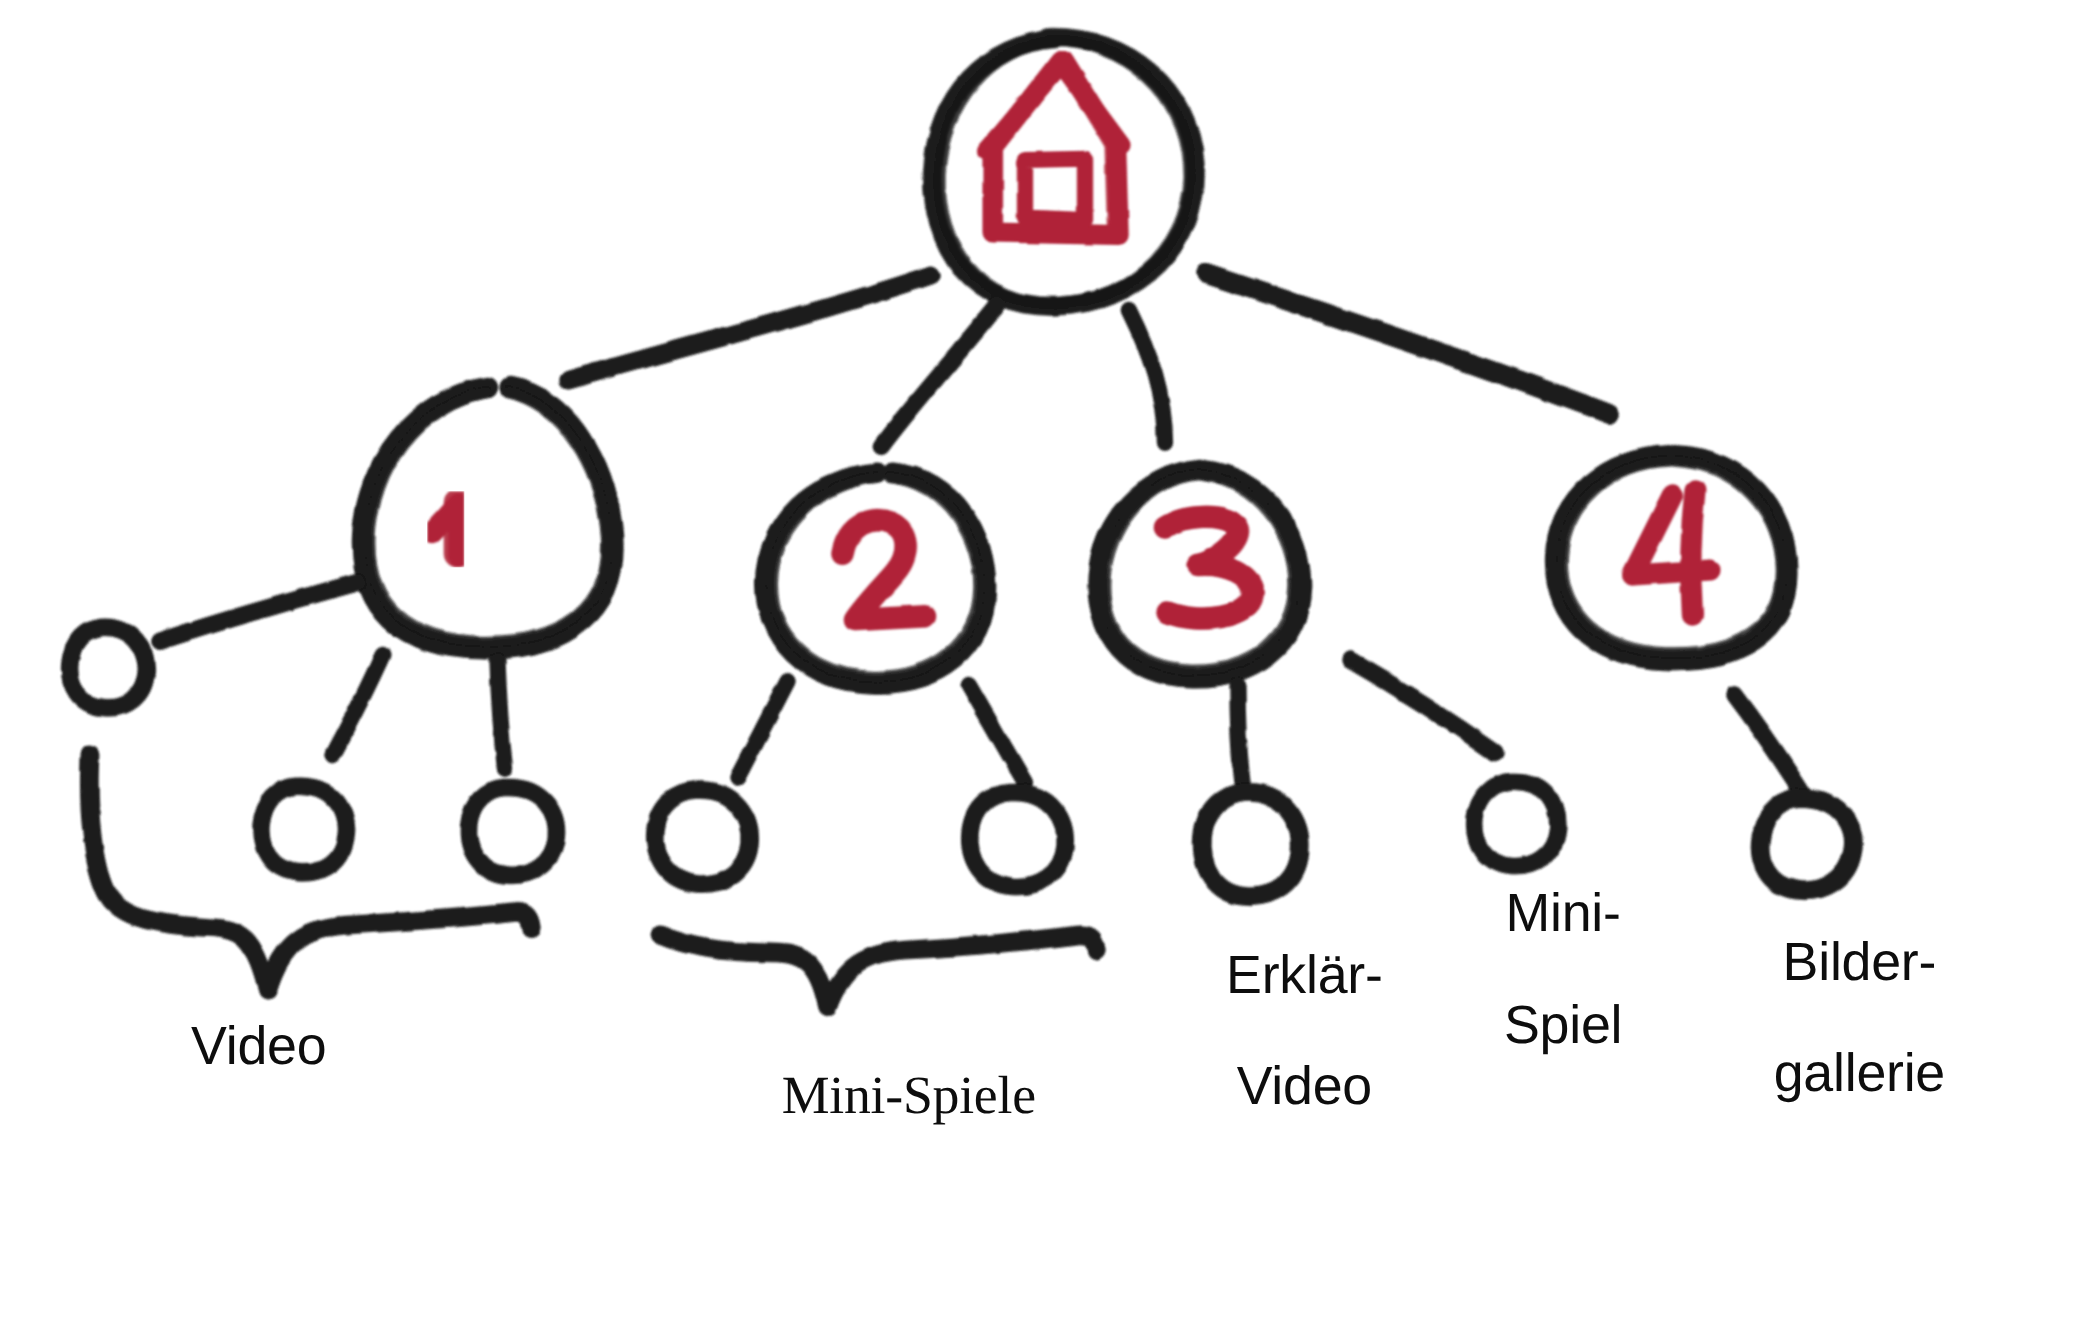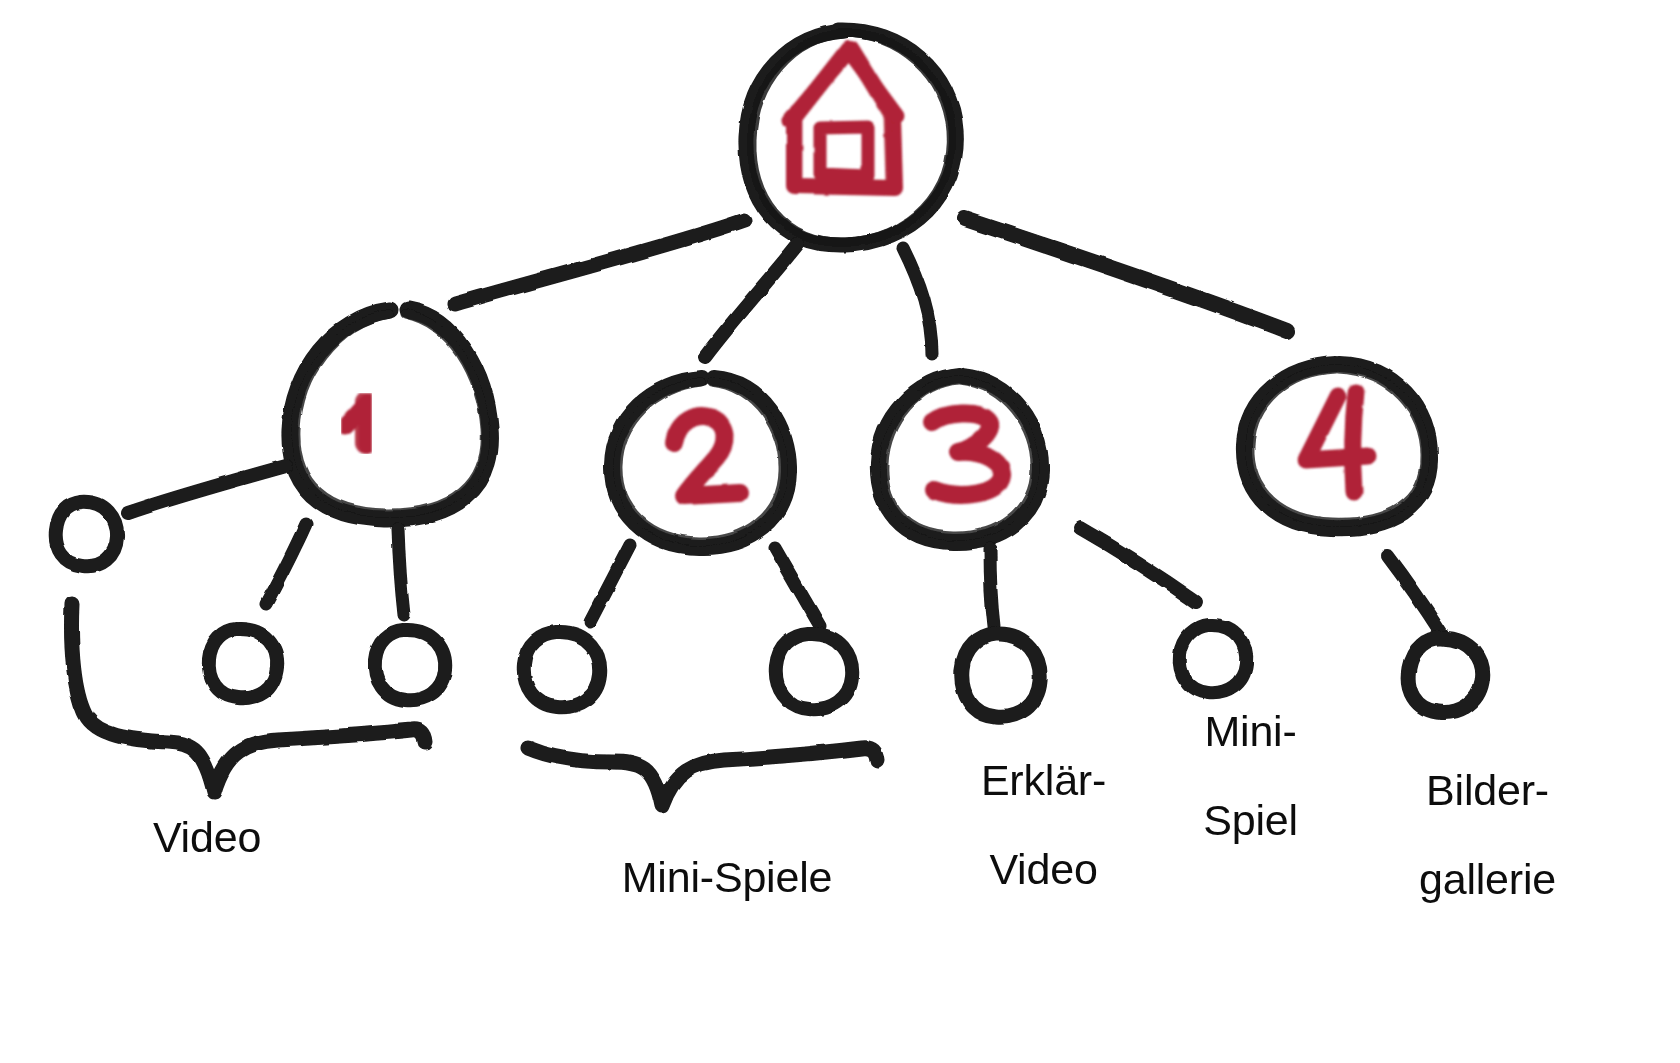--- a/index.html
+++ b/index.html
@@ -206,30 +206,30 @@
     </g>
     <g fill="none" stroke="#b02437" stroke-linecap="round" stroke-linejoin="round" filter="url(#rough2)">
       <path d="M 1338 396 L 1306 460 L 1368 456" stroke-width="17"></path>
       <path d="M 1356 392 C 1352 428 1352 462 1354 492" stroke-width="17"></path>
     </g>
 
   </svg>
 
   <div class="label center" style="left:207px; top:815px;">Video</div>
 
-  <div class="label center" style="left:727px; top:855px;">Mini-Spiele</div>
+  <div class="label center" style="left:727px; top:855px;font-family:Liberation Serif, serif;">Mini-Spiele</div>
 
   <div class="label center" style="left:1020px; top:714px;">
     <span>Erklär-</span><br>
     <span>Video</span>
   </div>
 
   <div class="label center" style="left:1227px; top:665px;">
     <span>Mini-</span><br>
     <span>Spiel</span>
   </div>
 
-  <div class="label center" style="left:1464px; top:724px;">
+  <div class="label center" style="left:1464px; top:704px;">
     <span>Bilder-</span><br>
     <span>gallerie</span>
   </div>
 
 </div>
 
 </body></html>

